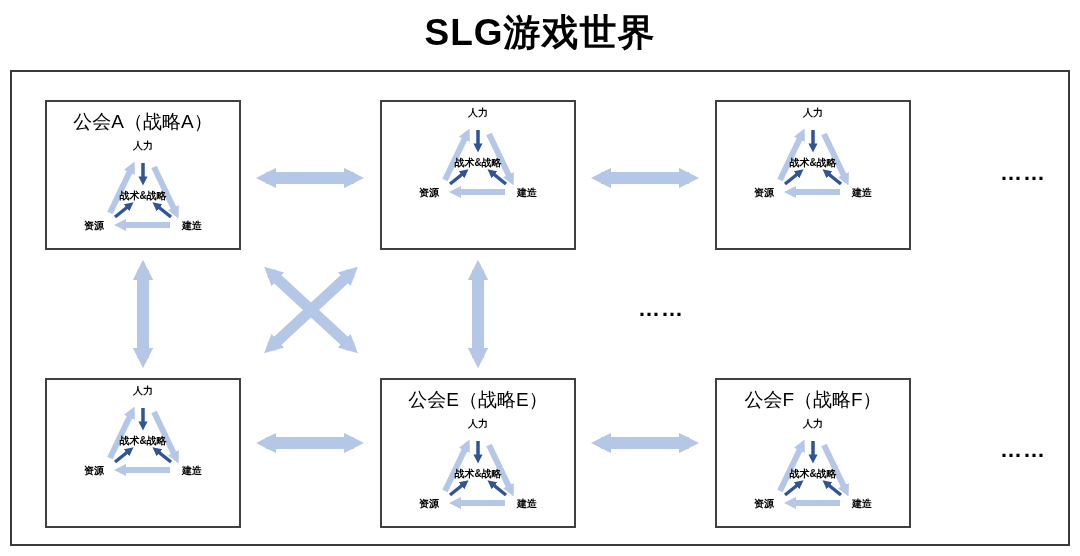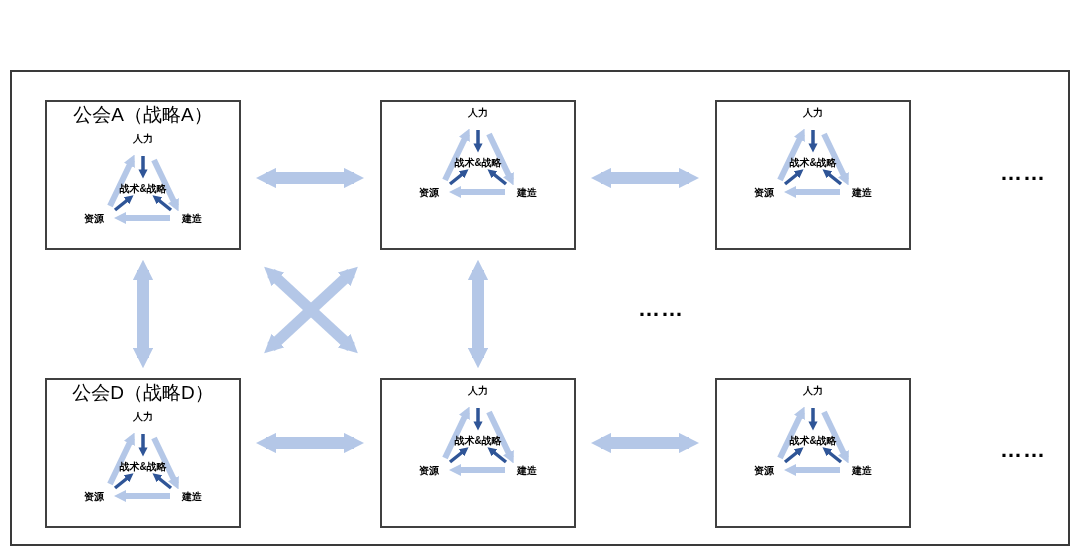--- a/index.html
+++ b/index.html
@@ -6,21 +6,21 @@
   body{font-family:"Liberation Sans",sans-serif;}
   .canvas{position:relative;width:1080px;height:556px;background:#fff;overflow:hidden;}
   .page-title{position:absolute;left:0;top:8px;width:100%;text-align:center;
     font-size:37px;font-weight:bold;color:#000;letter-spacing:1px;}
   .world-frame{position:absolute;left:10px;top:70px;width:1056px;height:472px;
     border:2px solid #3a3a3a;background:#fff;}
   .guild-box{position:absolute;width:196px;height:150px;border:2px solid #404040;
     background:#fff;box-sizing:border-box;}
   .pos-a{left:45px;top:100px}.pos-b{left:380px;top:100px}.pos-c{left:715px;top:100px}
   .pos-d{left:45px;top:378px}.pos-e{left:380px;top:378px}.pos-f{left:715px;top:378px}
-  .guild-title{text-align:center;font-size:19px;color:#000;white-space:nowrap;}
+  .guild-title{text-align:center;font-size:19px;color:#000;margin-top:7px;white-space:nowrap;}
   .loop-svg{display:block;margin:2px auto 0;width:170px;height:100px;}
   .tri-side{stroke:#b4c7e7;stroke-width:6;}
   .tri-in{stroke:#2f5597;stroke-width:3.5;}
   .loop-label{font-size:10px;font-weight:bold;fill:#000;font-family:"Liberation Sans",sans-serif;}
   .connector{position:absolute;overflow:visible;}
   .conn-line{stroke:#b4c7e7;stroke-width:12;}
   .conn-line-x{stroke:#b4c7e7;stroke-width:11;}
   .ellipsis{position:absolute;font-size:22px;font-weight:bold;color:#000;letter-spacing:1px;}
 </style>
 </head>
@@ -35,20 +35,21 @@
       </marker>
       <marker id="ahd" viewBox="0 0 10 10" refX="5" refY="5" markerWidth="2.6" markerHeight="2.6" orient="auto-start-reverse" markerUnits="strokeWidth">
         <path d="M0 0 L10 5 L0 10 Z" fill="#2f5597"></path>
       </marker>
       <marker id="ahc" viewBox="0 0 10 10" refX="5" refY="5" markerWidth="1.7" markerHeight="1.7" orient="auto-start-reverse" markerUnits="strokeWidth">
         <path d="M0 0 L10 5 L0 10 Z" fill="#b4c7e7"></path>
       </marker>
     </defs>
   </svg>
 
+  <div class="page-title">SLG游戏世界</div>
 
   <div class="world-frame"></div>
 
   <div class="guild-box pos-a">
     <div class="guild-title">公会A（战略A）</div>
     <svg class="loop-svg" viewBox="0 0 170 100">
       <line class="tri-side" x1="52" y1="76" x2="74" y2="30" marker-end="url(#ahl)"></line>
       <line class="tri-side" x1="96" y1="30" x2="118" y2="76" marker-end="url(#ahl)"></line>
       <line class="tri-side" x1="112" y1="88" x2="62" y2="88" marker-end="url(#ahl)"></line>
       <line class="tri-in" x1="85" y1="26" x2="85" y2="44" marker-end="url(#ahd)"></line>
@@ -85,51 +86,52 @@
       <line class="tri-in" x1="57" y1="80" x2="72" y2="68" marker-end="url(#ahd)"></line>
       <line class="tri-in" x1="113" y1="80" x2="98" y2="68" marker-end="url(#ahd)"></line>
       <text class="loop-label" x="85" y="12" text-anchor="middle">人力</text>
       <text class="loop-label" x="85" y="62" text-anchor="middle">战术&amp;战略</text>
       <text class="loop-label" x="36" y="92" text-anchor="middle">资源</text>
       <text class="loop-label" x="134" y="92" text-anchor="middle">建造</text>
     </svg>
   </div>
 
   <div class="guild-box pos-d">
-    <div class="guild-title">公会D（战略D）</div>
     <svg class="loop-svg" viewBox="0 0 170 100">
       <line class="tri-side" x1="52" y1="76" x2="74" y2="30" marker-end="url(#ahl)"></line>
       <line class="tri-side" x1="96" y1="30" x2="118" y2="76" marker-end="url(#ahl)"></line>
       <line class="tri-side" x1="112" y1="88" x2="62" y2="88" marker-end="url(#ahl)"></line>
       <line class="tri-in" x1="85" y1="26" x2="85" y2="44" marker-end="url(#ahd)"></line>
       <line class="tri-in" x1="57" y1="80" x2="72" y2="68" marker-end="url(#ahd)"></line>
       <line class="tri-in" x1="113" y1="80" x2="98" y2="68" marker-end="url(#ahd)"></line>
       <text class="loop-label" x="85" y="12" text-anchor="middle">人力</text>
       <text class="loop-label" x="85" y="62" text-anchor="middle">战术&amp;战略</text>
       <text class="loop-label" x="36" y="92" text-anchor="middle">资源</text>
       <text class="loop-label" x="134" y="92" text-anchor="middle">建造</text>
     </svg>
   </div>
 
   <div class="guild-box pos-e">
+    <div class="guild-title">公会E（战略E）</div>
     <svg class="loop-svg" viewBox="0 0 170 100">
       <line class="tri-side" x1="52" y1="76" x2="74" y2="30" marker-end="url(#ahl)"></line>
       <line class="tri-side" x1="96" y1="30" x2="118" y2="76" marker-end="url(#ahl)"></line>
       <line class="tri-side" x1="112" y1="88" x2="62" y2="88" marker-end="url(#ahl)"></line>
       <line class="tri-in" x1="85" y1="26" x2="85" y2="44" marker-end="url(#ahd)"></line>
       <line class="tri-in" x1="57" y1="80" x2="72" y2="68" marker-end="url(#ahd)"></line>
       <line class="tri-in" x1="113" y1="80" x2="98" y2="68" marker-end="url(#ahd)"></line>
       <text class="loop-label" x="85" y="12" text-anchor="middle">人力</text>
       <text class="loop-label" x="85" y="62" text-anchor="middle">战术&amp;战略</text>
       <text class="loop-label" x="36" y="92" text-anchor="middle">资源</text>
       <text class="loop-label" x="134" y="92" text-anchor="middle">建造</text>
     </svg>
   </div>
 
   <div class="guild-box pos-f">
+    <div class="guild-title">公会F（战略F）</div>
     <svg class="loop-svg" viewBox="0 0 170 100">
       <line class="tri-side" x1="52" y1="76" x2="74" y2="30" marker-end="url(#ahl)"></line>
       <line class="tri-side" x1="96" y1="30" x2="118" y2="76" marker-end="url(#ahl)"></line>
       <line class="tri-side" x1="112" y1="88" x2="62" y2="88" marker-end="url(#ahl)"></line>
       <line class="tri-in" x1="85" y1="26" x2="85" y2="44" marker-end="url(#ahd)"></line>
       <line class="tri-in" x1="57" y1="80" x2="72" y2="68" marker-end="url(#ahd)"></line>
       <line class="tri-in" x1="113" y1="80" x2="98" y2="68" marker-end="url(#ahd)"></line>
       <text class="loop-label" x="85" y="12" text-anchor="middle">人力</text>
       <text class="loop-label" x="85" y="62" text-anchor="middle">战术&amp;战略</text>
       <text class="loop-label" x="36" y="92" text-anchor="middle">资源</text>

